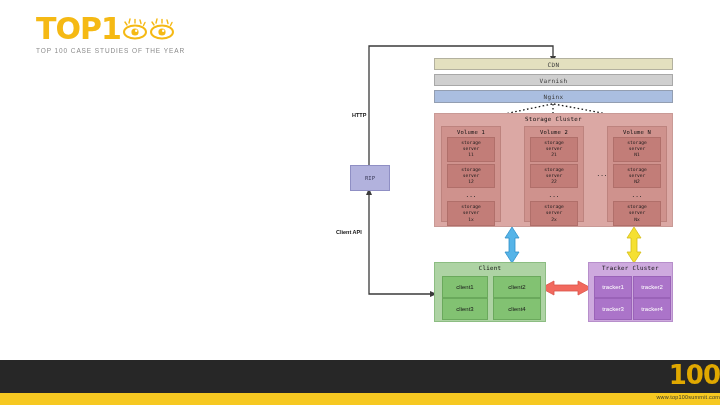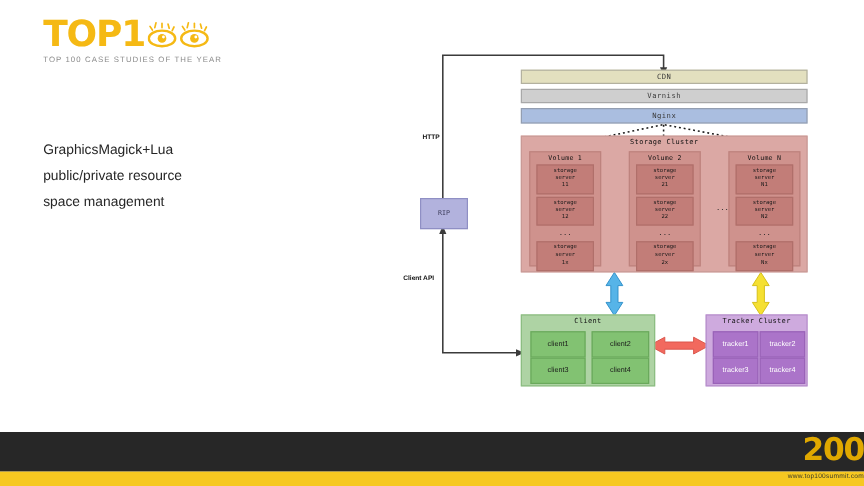--- a/index.html
+++ b/index.html
@@ -264,25 +264,20 @@
           </g>
           <ellipse cx="12" cy="14" rx="11" ry="6.5" fill="none" stroke="#f5b914" stroke-width="2"></ellipse>
           <circle cx="12" cy="14" r="3.6" fill="#f5b914"></circle>
           <circle cx="13.2" cy="12.8" r="1.2" fill="#ffffff"></circle>
         </svg>
       </span>
     </div>
     <div class="logo-tagline">TOP 100 CASE STUDIES OF THE YEAR</div>
   </div>
 
-  <div class="bullets">
-    <div class="bullet">GraphicsMagick+Lua</div>
-    <div class="bullet">public/private resource</div>
-    <div class="bullet">space  management</div>
-  </div>
 
   <div id="diagram">
 
     <svg width="720" height="360" style="position:absolute;left:0;top:0;">
 
       <path d="M 369,165 L 369,46 L 553,46 L 553,58" fill="none" stroke="#3b3b3b" stroke-width="1.3"></path>
       <polygon points="553,63 550,56 556,56" fill="#3b3b3b"></polygon>
 
       <path d="M 369,192 L 369,294 L 432,294" fill="none" stroke="#3b3b3b" stroke-width="1.3"></path>
       <polygon points="437,294 430,291 430,297" fill="#3b3b3b"></polygon>
@@ -405,16 +400,16 @@
       <div class="grp-title">Tracker Cluster</div>
       <div class="cell cell-tracker" style="left:5px; top:13px; width:36px; height:20px;">tracker1</div>
       <div class="cell cell-tracker" style="left:44px; top:13px; width:36px; height:20px;">tracker2</div>
       <div class="cell cell-tracker" style="left:5px; top:35px; width:36px; height:20px;">tracker3</div>
       <div class="cell cell-tracker" style="left:44px; top:35px; width:36px; height:20px;">tracker4</div>
     </div>
   </div>
 
   <div class="footer-dark"></div>
   <div class="footer-yellow"></div>
-  <div class="footer-logo">200</div>
+  <div class="footer-logo">100</div>
   <div class="footer-url">www.top100summit.com</div>
 
 </div>
 
 </body></html>

